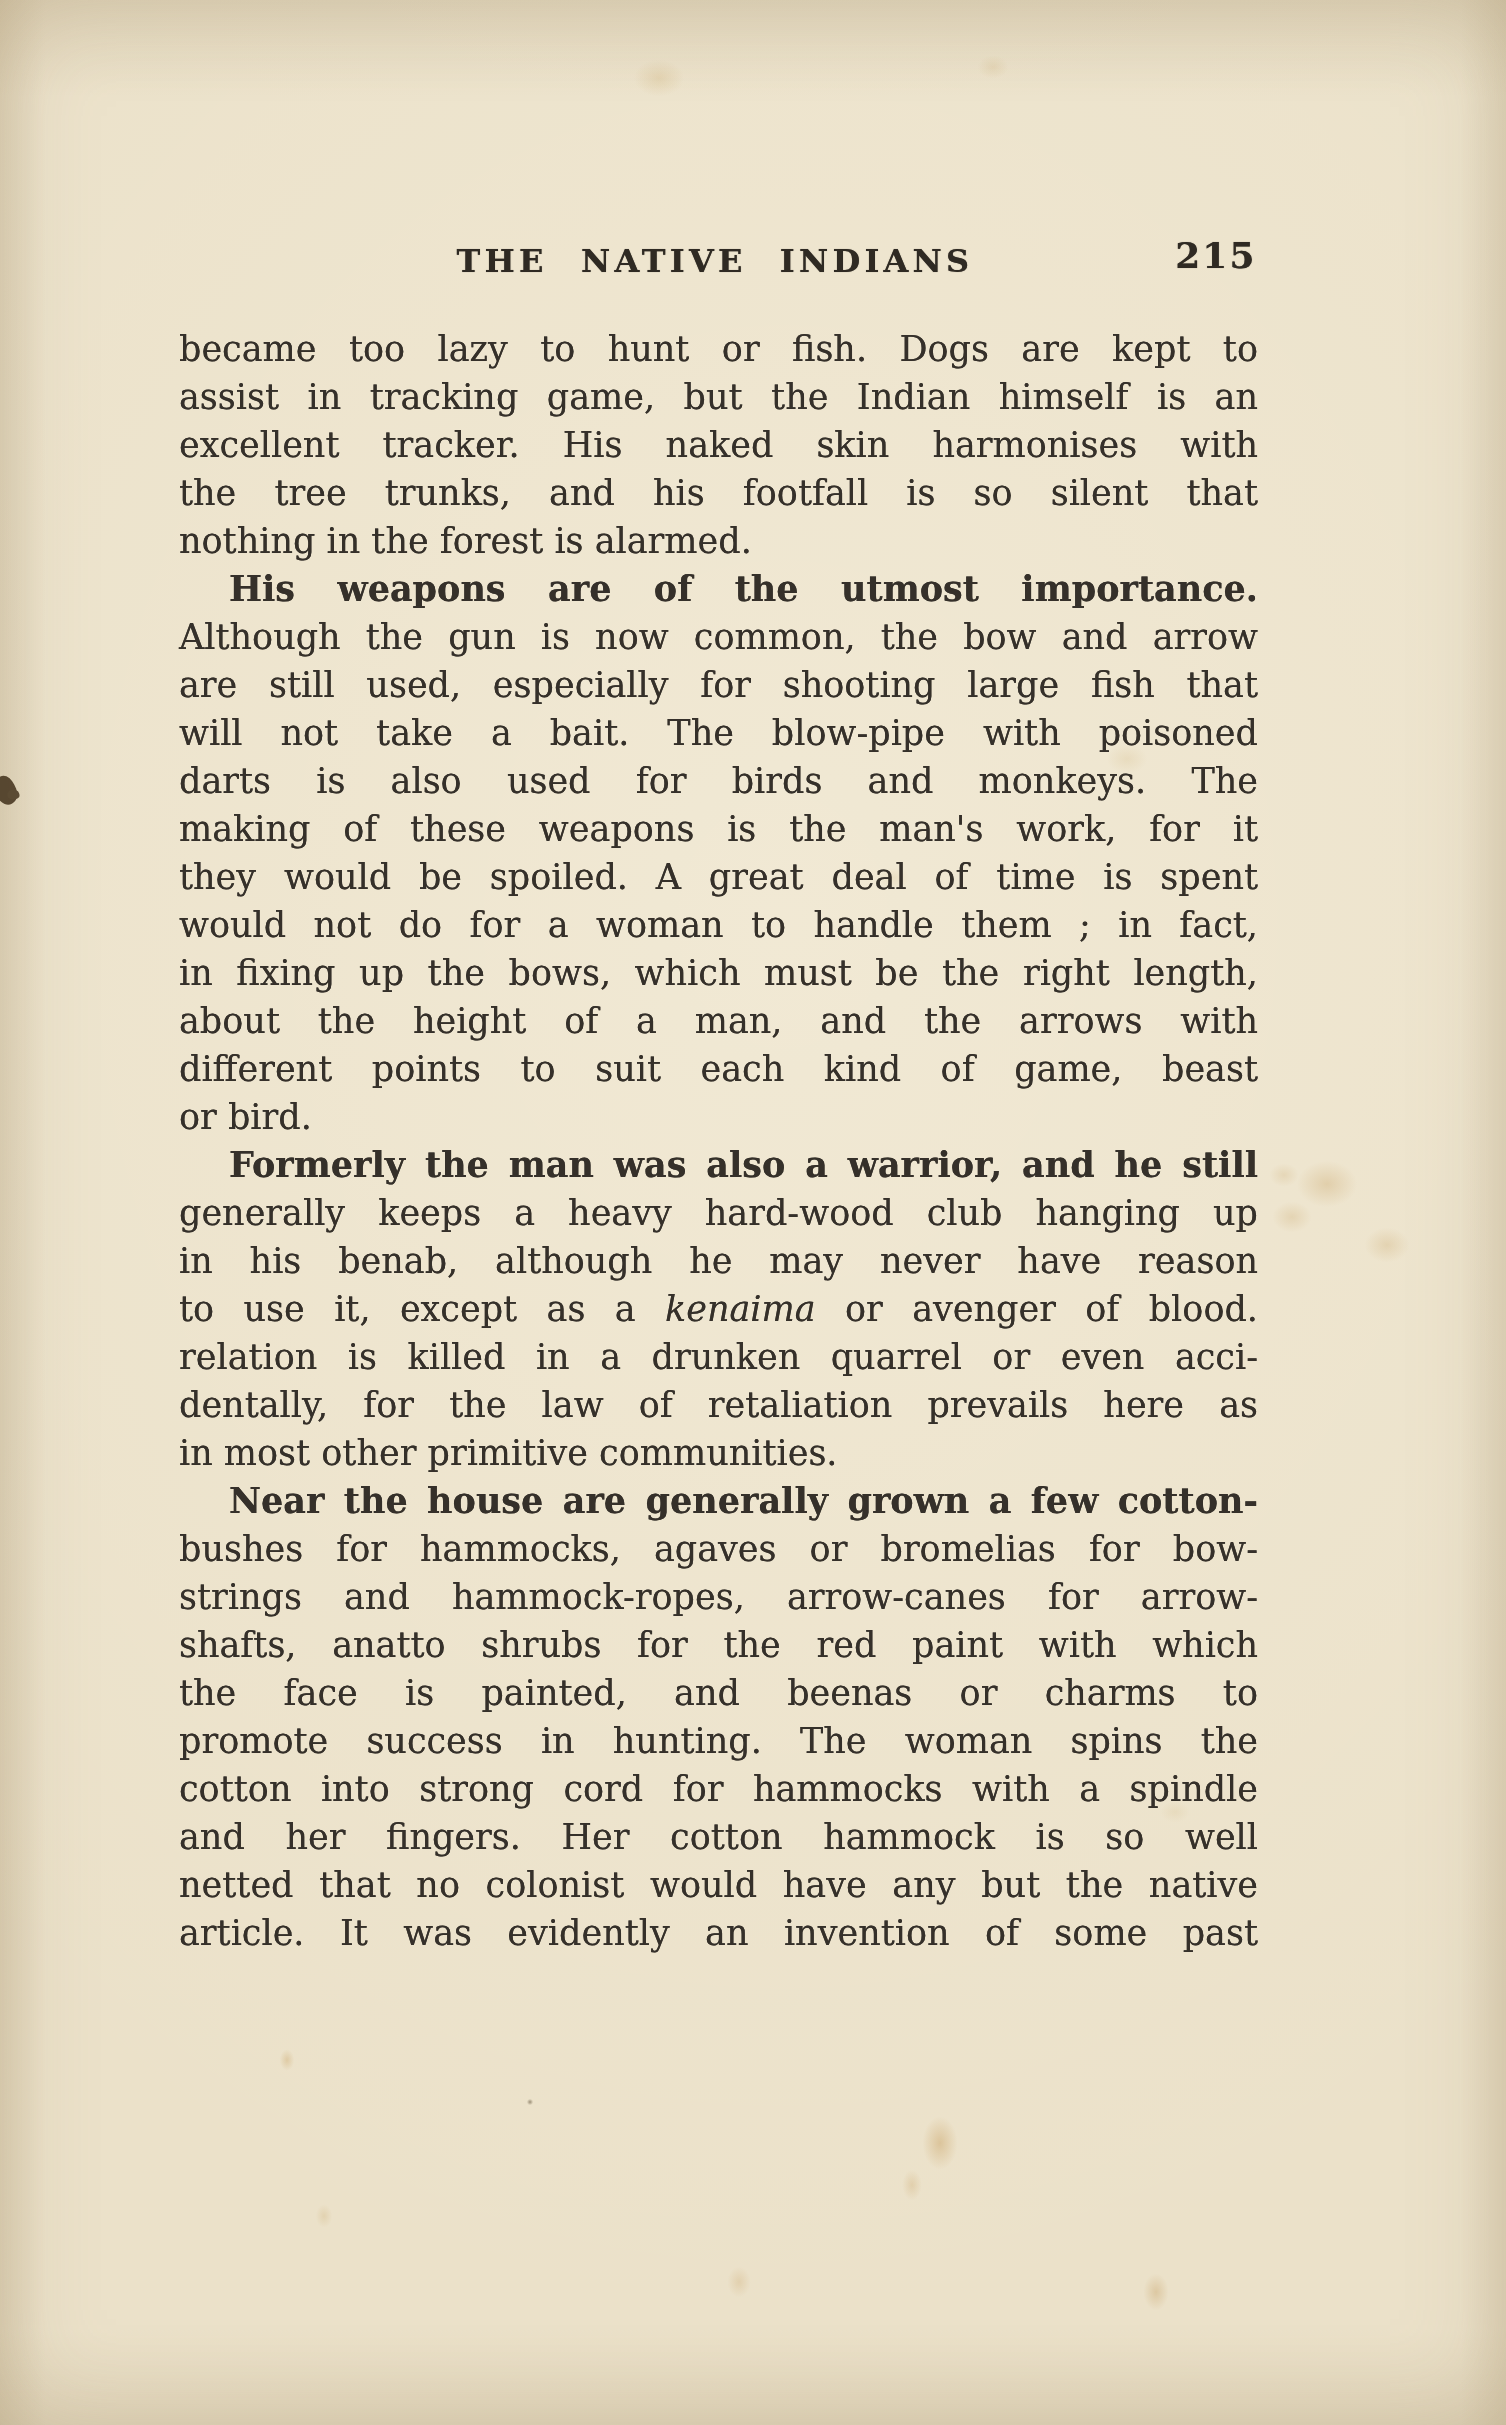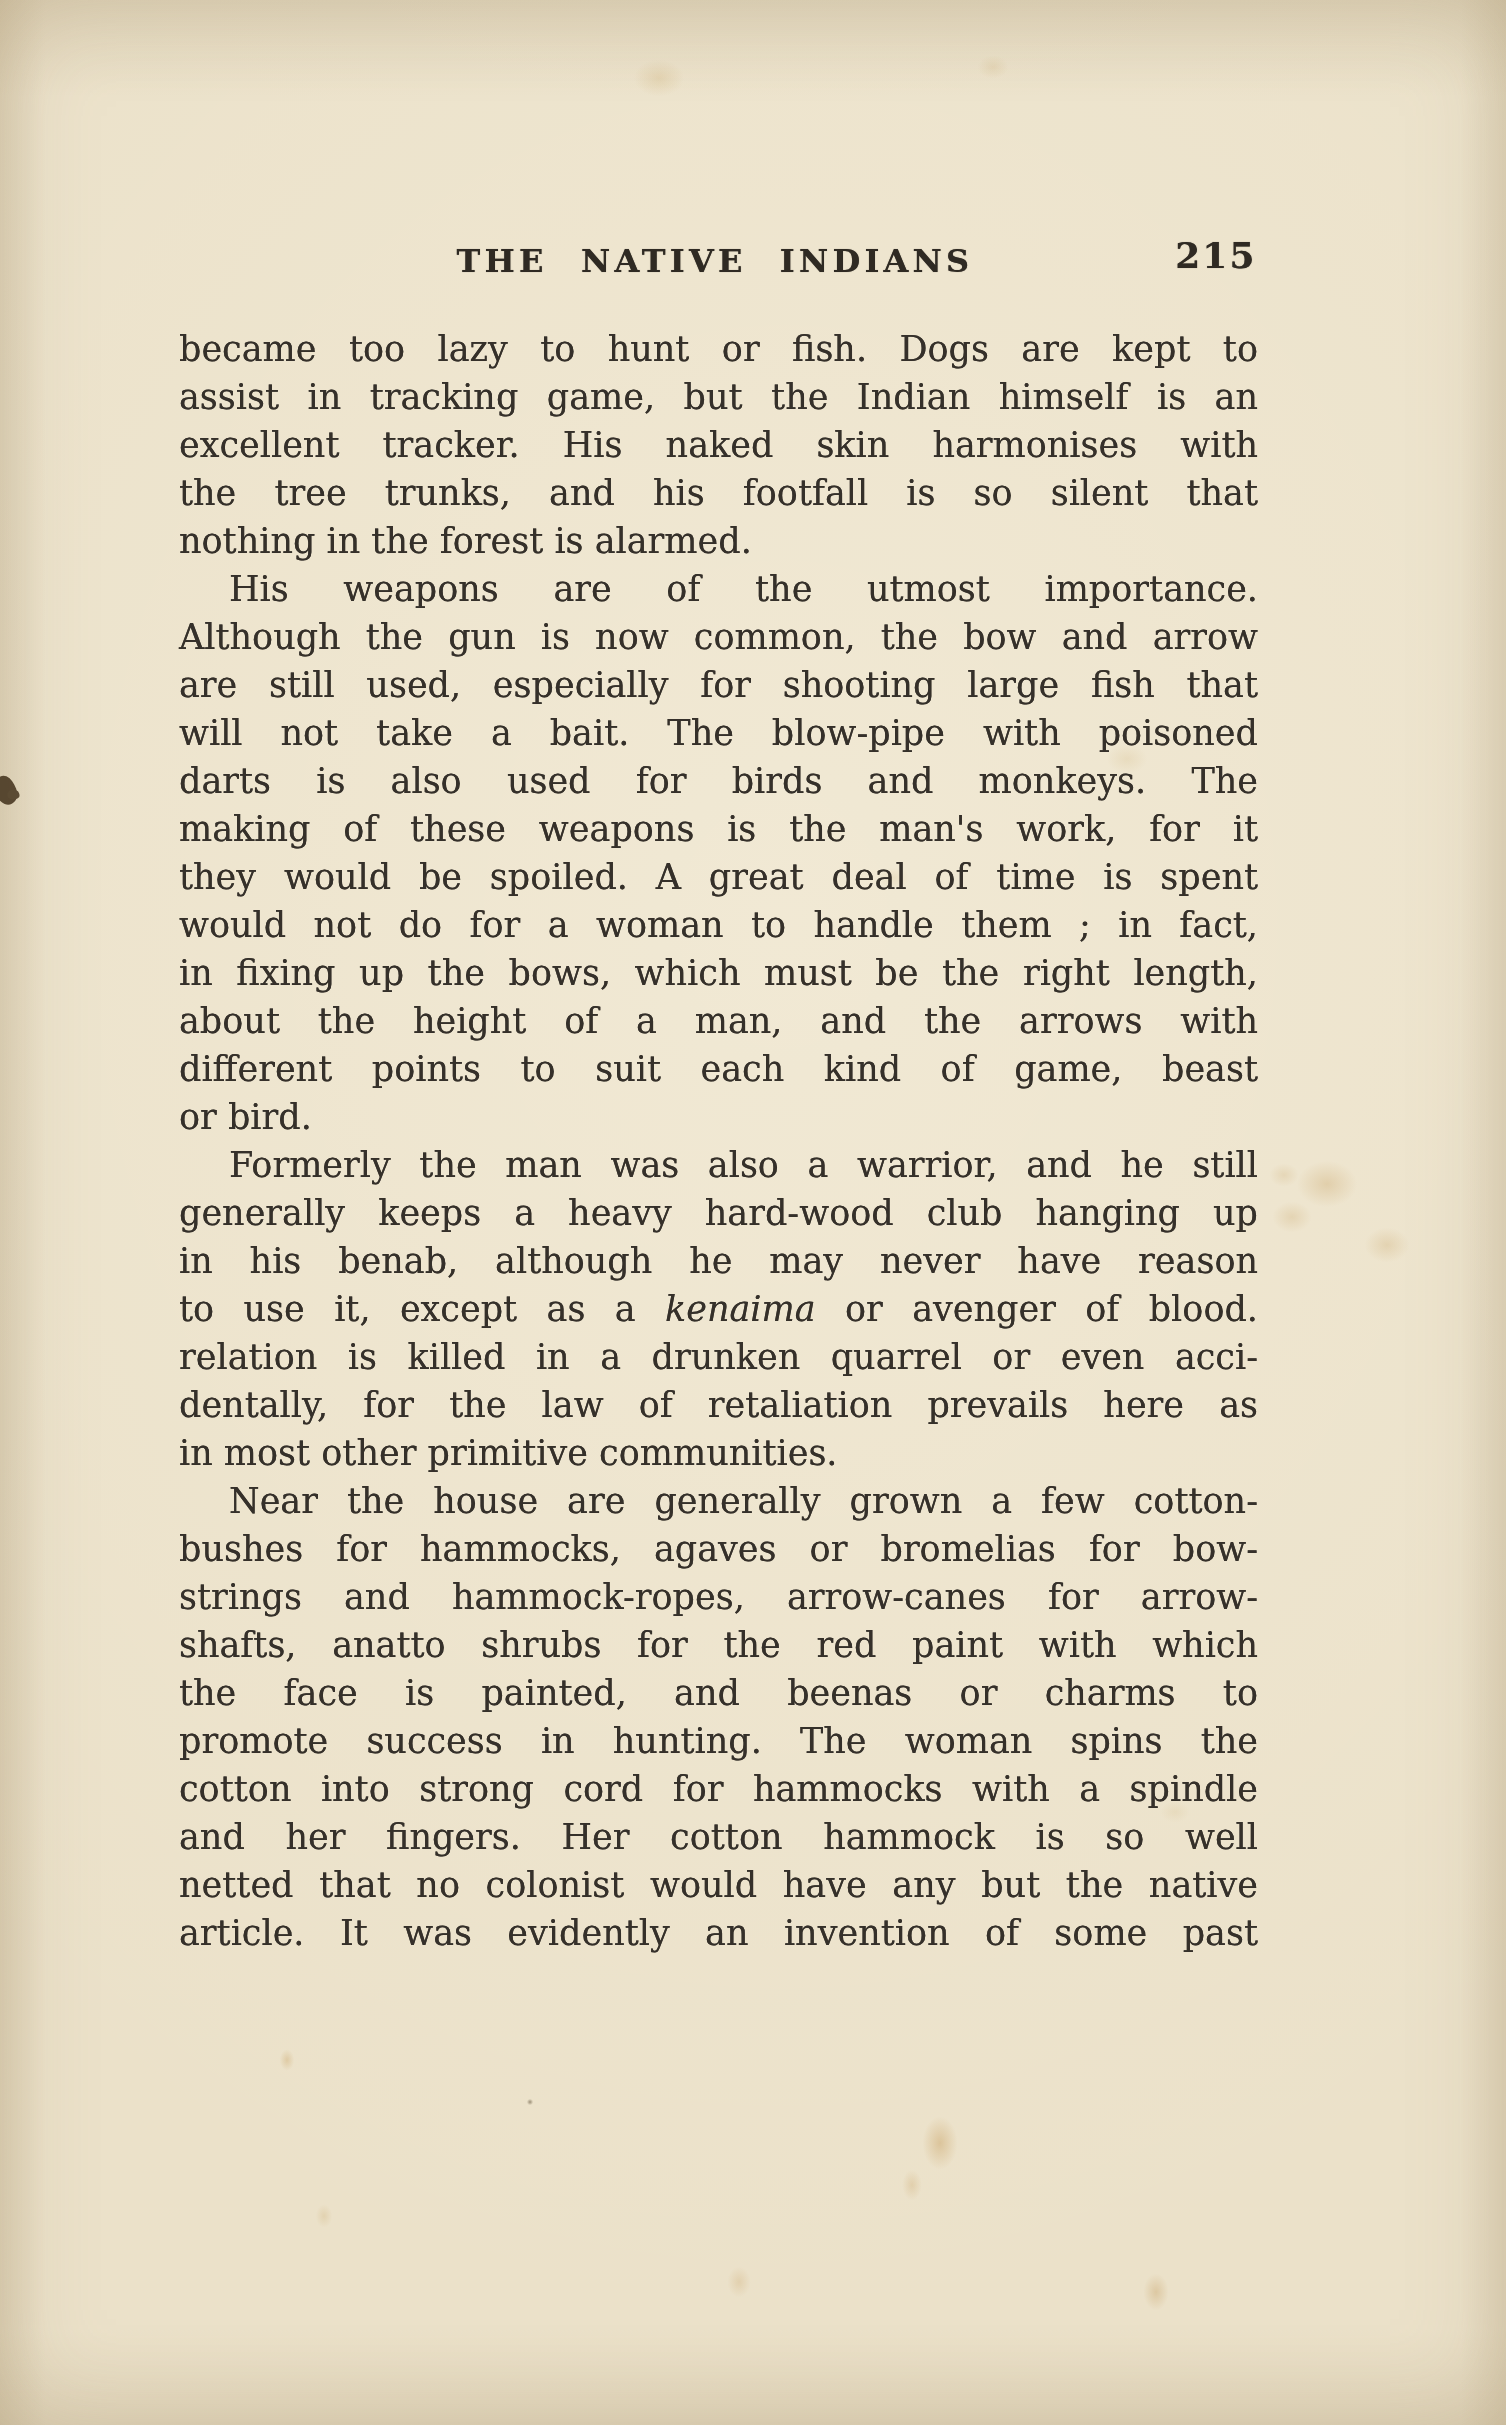--- a/index.html
+++ b/index.html
@@ -55,21 +55,21 @@
   }
   .text-block{
     position:absolute;top:325px;left:179px;width:1079px;
   }
   .line{
     font-size:35px;line-height:48px;height:48px;
     text-align:justify;text-align-last:justify;
     white-space:normal;
     text-shadow:0 0 0.6px rgba(53,48,42,0.85);
   }
-  .line.indent{text-indent:50px;}
+  .line.indent{text-indent:50px;font-weight:bold;}
   .line.para-end{text-align-last:left;}
   .line i{font-style:italic;}
   
   .edge-mark{
     position:absolute;left:-4.9px;top:776px;width:21px;height:29px;
     background:#46351f;border-radius:62% 38% 55% 45%;
     transform:rotate(-32deg);opacity:0.88;
   }
   .edge-mark::after{
     content:'';position:absolute;left:9px;top:16.7px;width:11.8px;height:9.7px;

